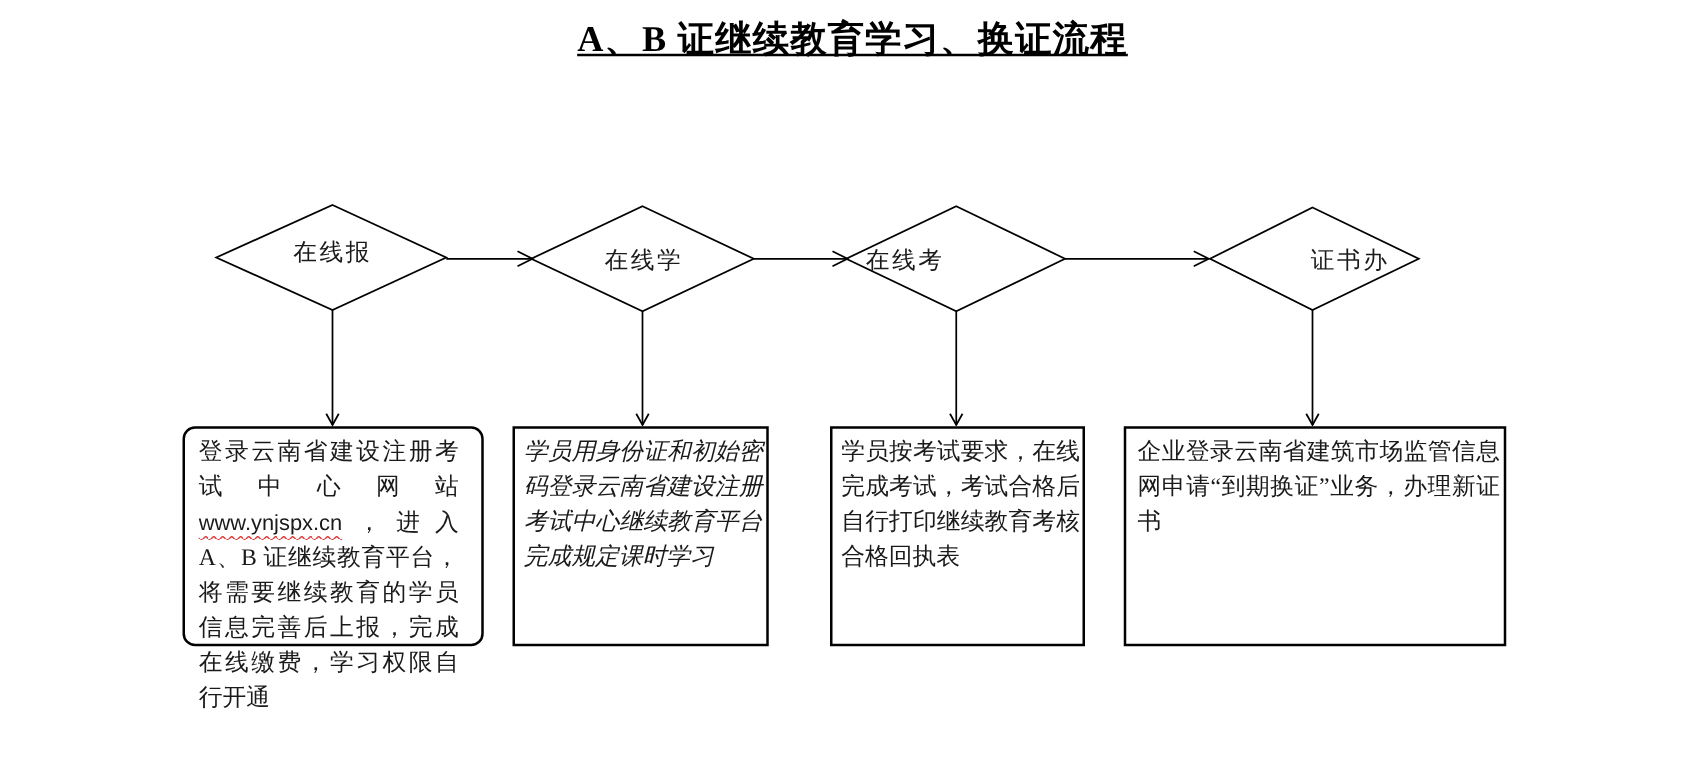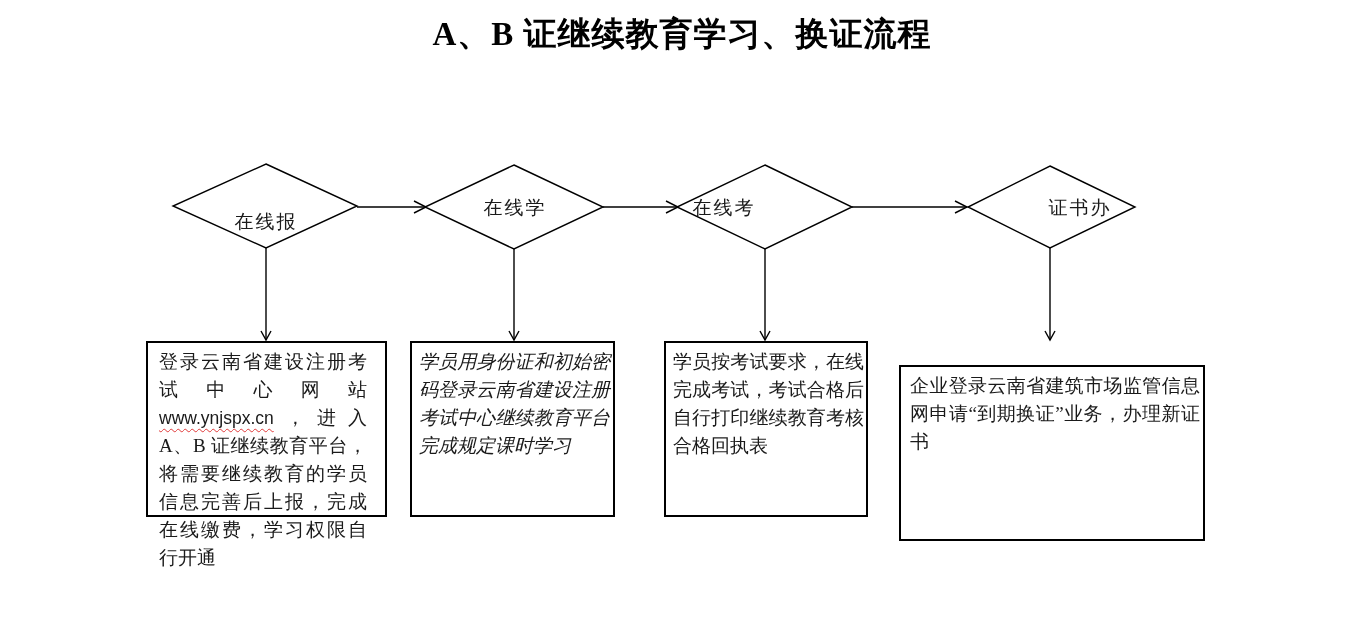--- a/index.html
+++ b/index.html
@@ -12,24 +12,25 @@
     font-family: "Liberation Serif", "DejaVu Serif", serif;
     overflow: hidden;
   }
   .title {
     position: absolute;
     top: 12px;
     left: 0;
     width: 100%;
     margin: 0;
     text-align: center;
-    font-size: 33px;
+    font-size: 29px;
     font-weight: bold;
     letter-spacing: 1px;
     color: #000000;
+    text-decoration: underline;
   }
   .diagram {
     position: absolute;
     left: 0;
     top: 0;
   }
   .diamond-label {
     position: absolute;
     transform: translate(-50%, -50%);
     font-size: 19px;
@@ -42,24 +43,24 @@
     top: 341px;
     height: 176px;
     box-sizing: border-box;
     border: 2px solid #000000;
     background: #ffffff;
     font-size: 19px;
     line-height: 28px;
     text-align: justify;
     color: #1a1a1a;
   }
-  .box-1 { left: 146px; width: 241px; padding: 5px 18px 4px 11px; }
+  .box-1 { left: 146px; width: 241px; padding: 5px 18px 4px 11px; border-radius: 10px; }
   .box-2 { left: 410px; width: 205px; padding: 5px 3px  4px 7px; font-style: italic;  }
   .box-3 { left: 664px; width: 204px; padding: 5px 2px 4px 7px;  }
-  .box-4 { left: 899px; width: 306px; padding: 5px 3px 16px 9px; margin-top: 24px;  }
+  .box-4 { left: 899px; width: 306px; padding: 5px 3px 16px 9px;  }
   .url {
     font-family: "Liberation Sans", "DejaVu Sans", sans-serif;
     font-size: 17.5px;
     text-decoration-line: underline;
     text-decoration-style: wavy;
     text-decoration-color: #e03a3a;
     text-decoration-thickness: 1px;
     text-decoration-skip-ink: none;
     text-underline-offset: 4px;
   }
@@ -93,21 +94,21 @@
     <line x1="514" y1="249" x2="514" y2="340"></line>
     <polyline points="509,331 514,340 519,331"></polyline>
 
     <line x1="765" y1="249" x2="765" y2="340"></line>
     <polyline points="760,331 765,340 770,331"></polyline>
 
     <line x1="1050" y1="248" x2="1050" y2="340"></line>
     <polyline points="1045,331 1050,340 1055,331"></polyline>
   </svg>
 
-  <div class="diamond-label" style="left:266px; top:222px;">在线报</div>
+  <div class="diamond-label" style="left:266px; top:202px;">在线报</div>
   <div class="diamond-label" style="left:515px; top:208px;">在线学</div>
   <div class="diamond-label" style="left:724px; top:208px;">在线考</div>
   <div class="diamond-label" style="left:1051px; top:208px;margin-left:29px;">证书办</div>
 
   <div class="box box-1">
     <span>登录云南省建设注册考试中心网站 </span><span class="url">www.ynjspx.cn</span><span>，进入 A、B 证继续教育平台，将需要继续教育的学员信息完善后上报，完成在线缴费，学习权限自行开通</span>
   </div>
 
   <div class="box box-2">
     <span>学员用身份证和初始密码登录云南省建设注册考试中心继续教育平台完成规定课时学习</span>

